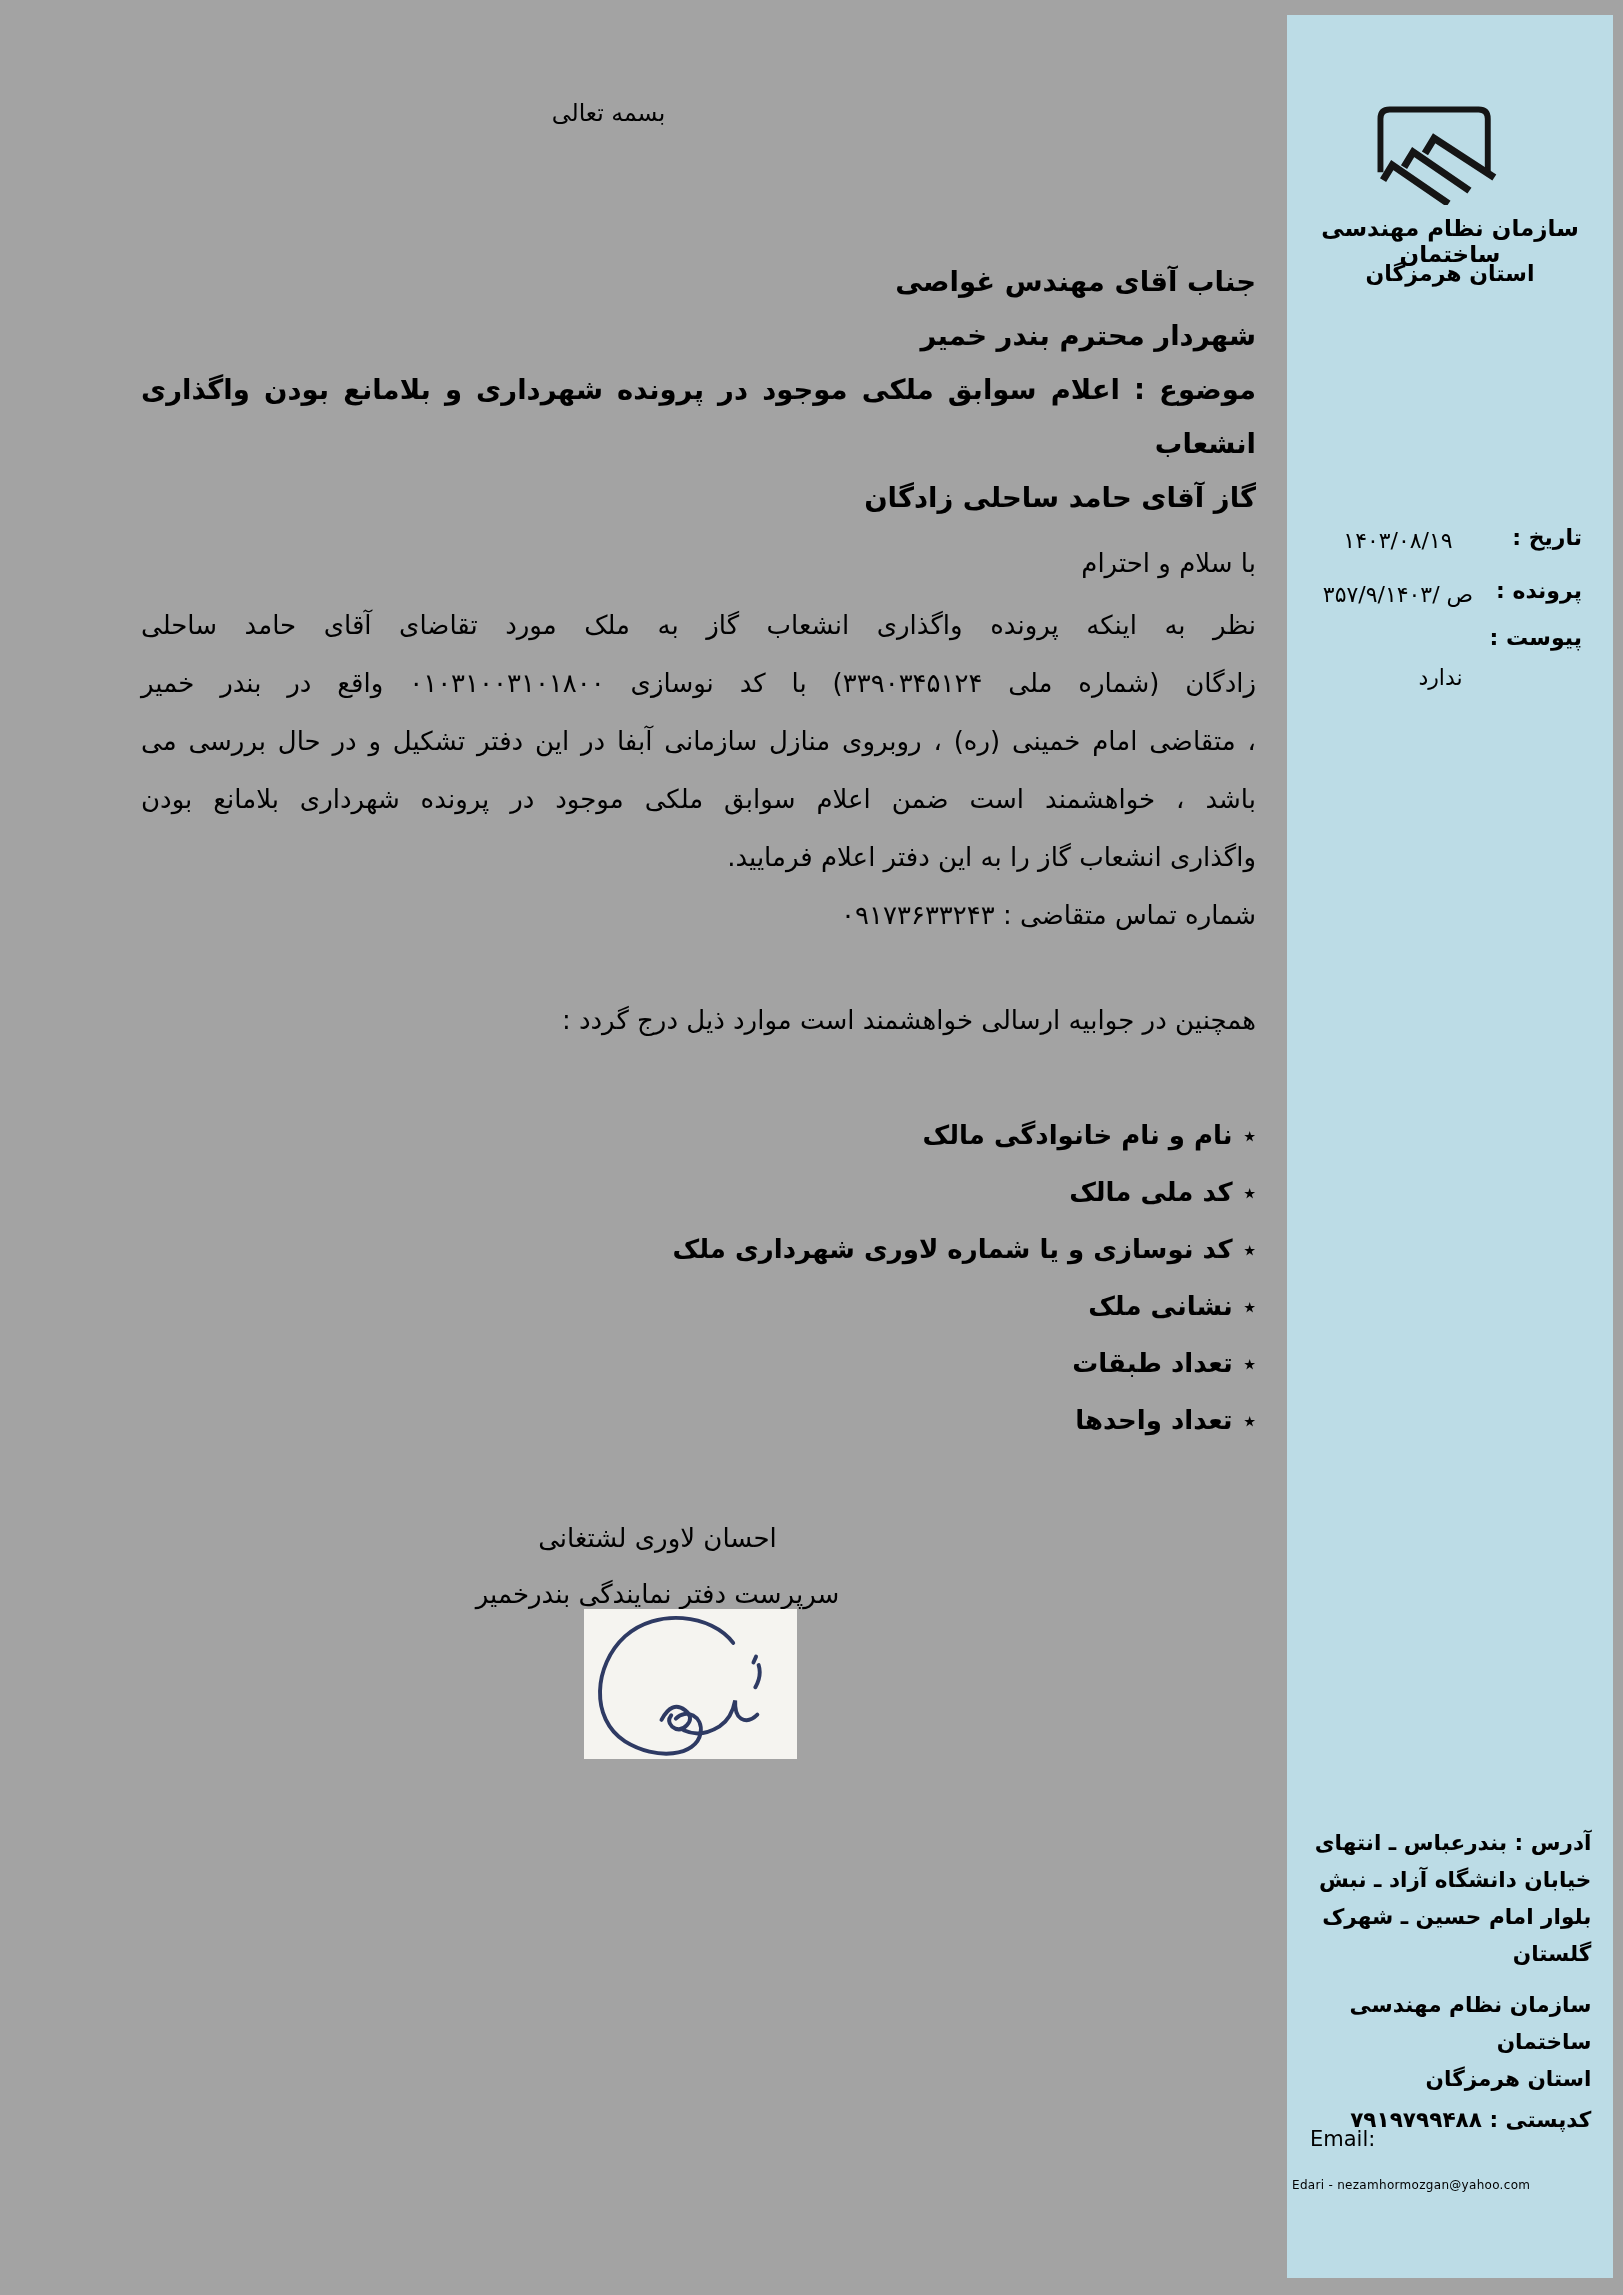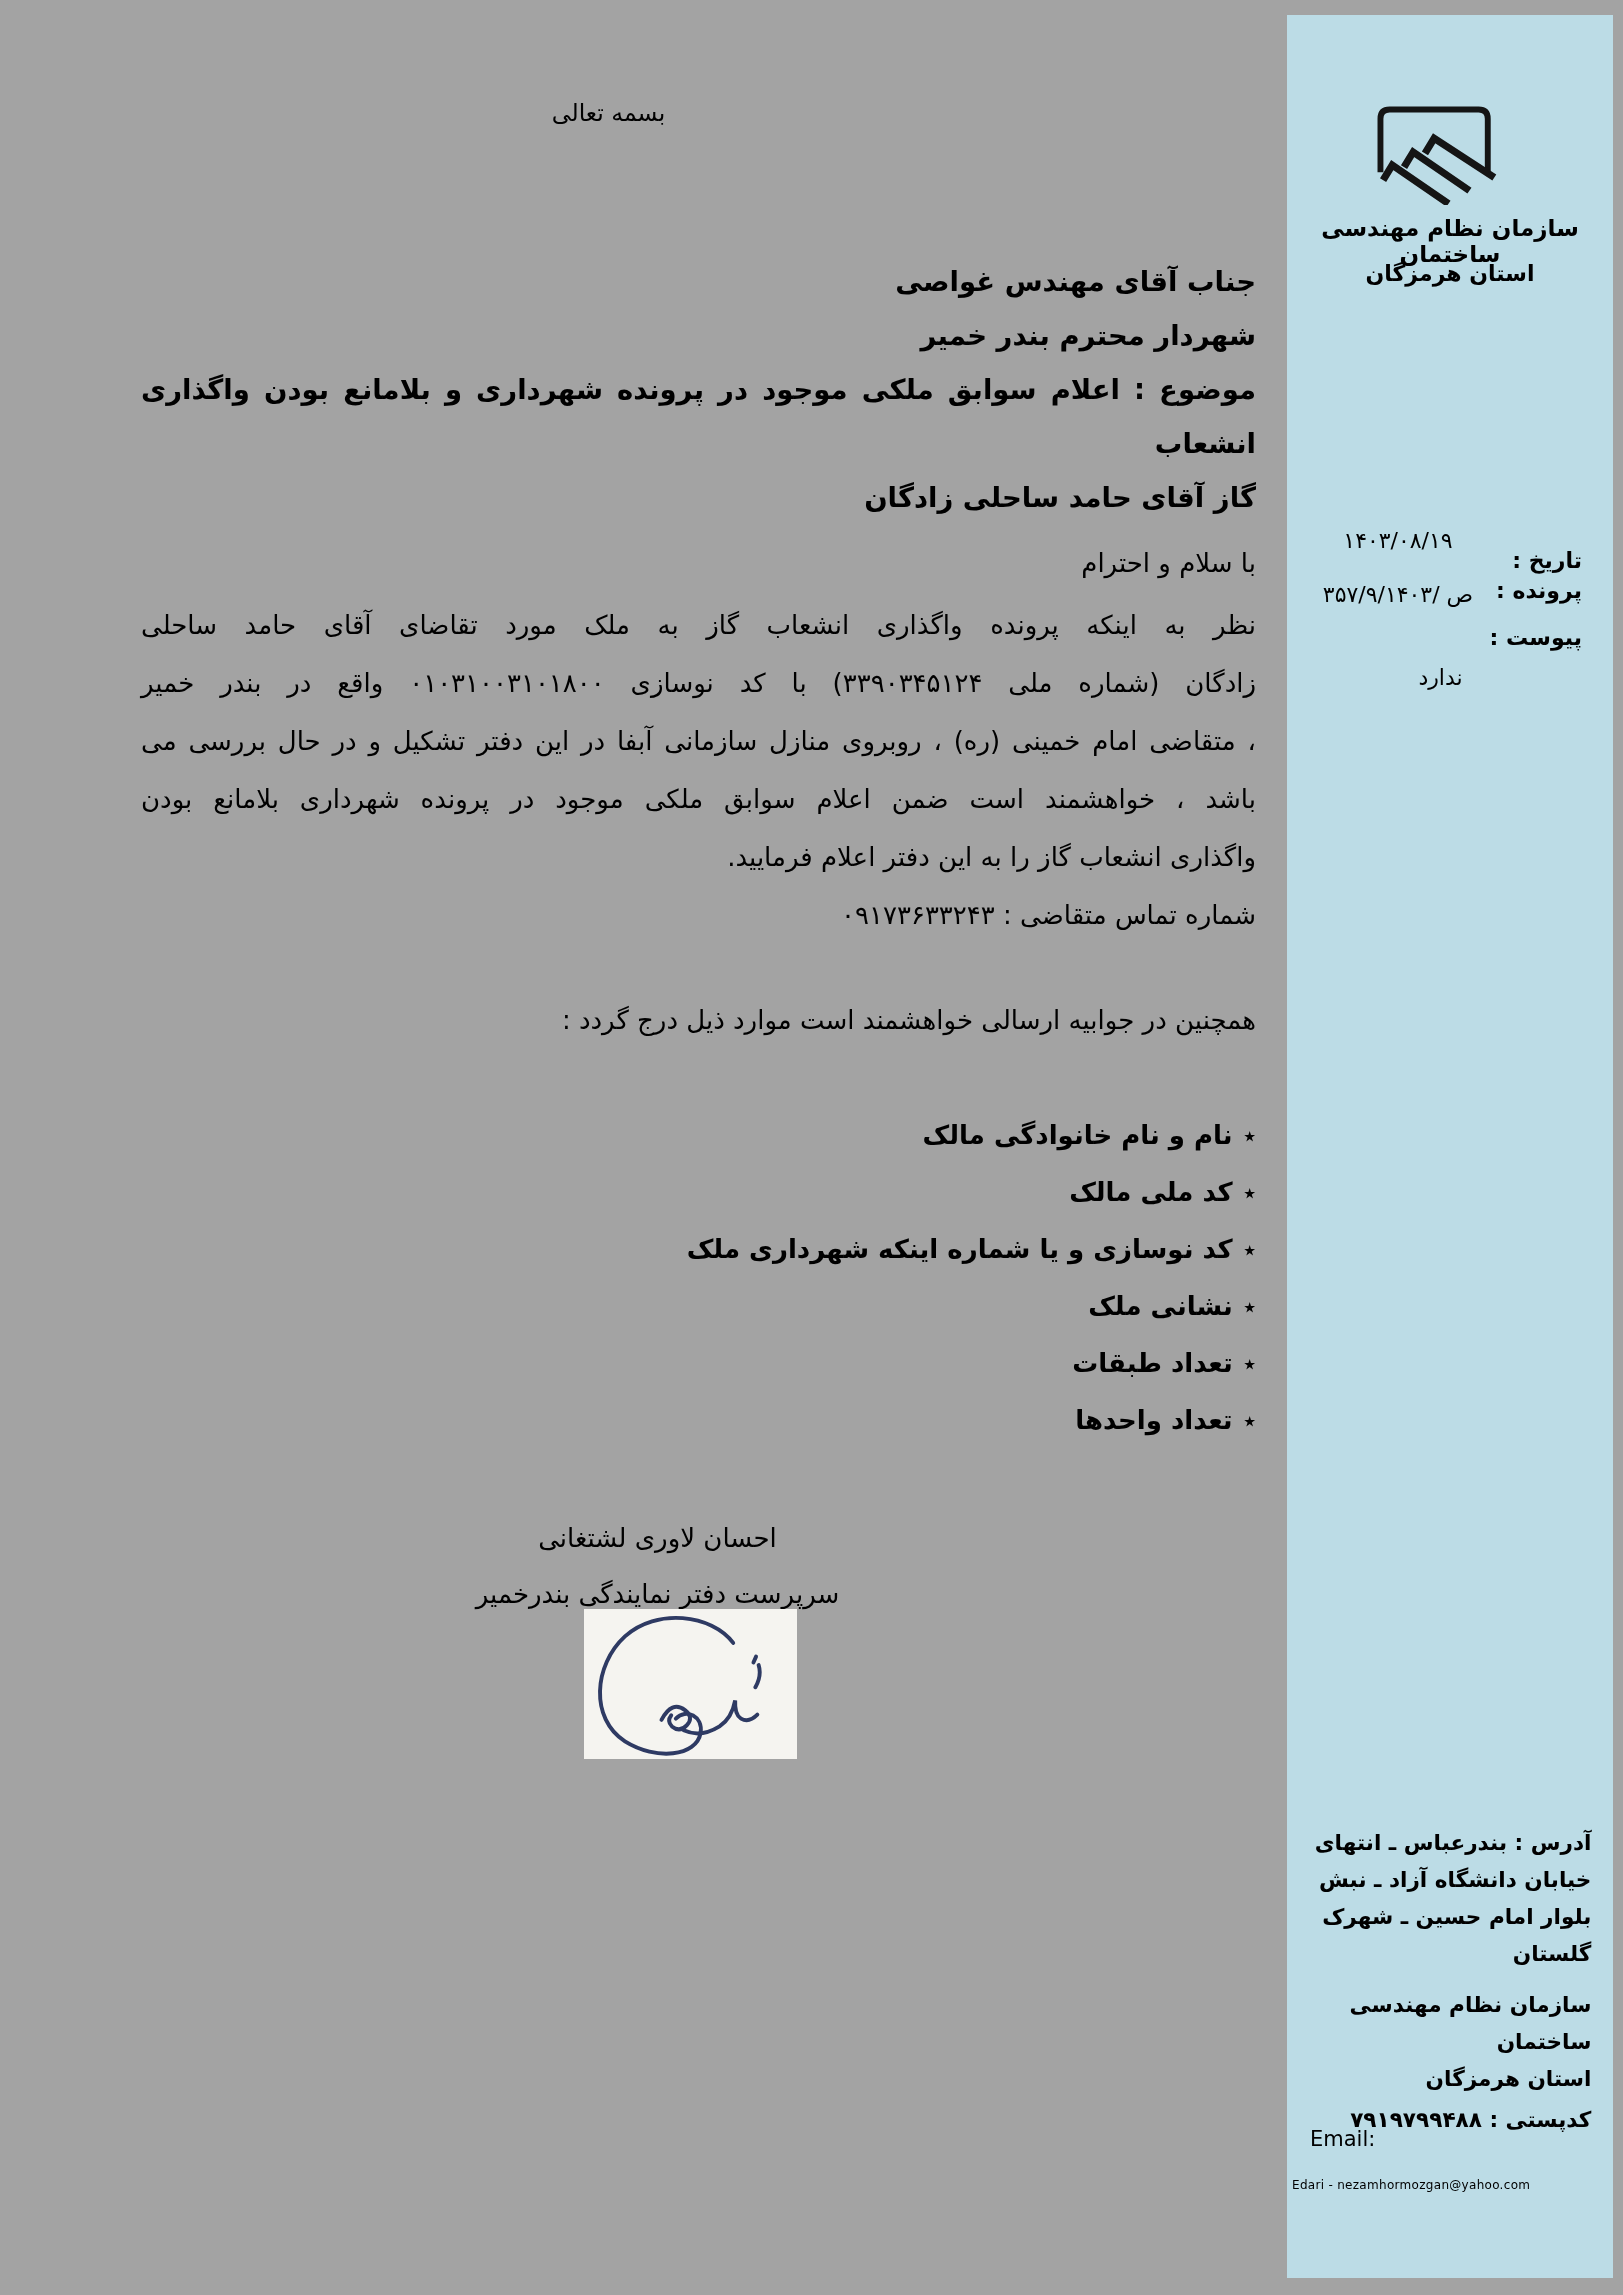--- a/index.html
+++ b/index.html
@@ -20,21 +20,21 @@
   .req-item .bullet{display:inline-block;margin-left:10.5px;font-size:23.6px;}
   .signoff{position:absolute;left:386px;top:1510px;width:543px;text-align:center;font-size:26px;line-height:56px;direction:rtl;}
   .sig-img{position:absolute;left:584px;top:1609px;width:213px;height:150px;background:#f5f4f0;}
   .sig-img svg{display:block;width:100%;height:100%;}
   
   .sidebar{position:absolute;left:1287px;top:15px;width:326px;height:2263px;background:#bcdce6;direction:rtl;}
   .logo{position:absolute;left:79px;top:84px;width:131px;height:106px;}
   .org1{position:absolute;top:200px;left:0;width:100%;text-align:center;font-weight:bold;font-size:23px;}
   .org2{position:absolute;top:246px;left:0;width:100%;text-align:center;font-weight:bold;font-size:22px;}
   .m-label{position:absolute;right:31px;font-weight:bold;font-size:22px;}
-  .m-label.l-date{top:510px;margin-top:23px;}
+  .m-label.l-date{top:510px;}
   .m-label.l-num{top:563px;}
   .m-label.l-att{top:610px;}
   .m-value{position:absolute;left:13px;width:196px;text-align:center;font-size:22px;}
   .m-value.v-date{top:513px;}
   .m-value.v-num{top:567px;}
   .m-value.v-att{top:650px;left:39px;width:229px;}
   .addr{position:absolute;top:1809px;right:21.6px;left:18.3px;text-align:right;font-size:21.6px;line-height:37px;font-weight:bold;}
   .addr .org-foot{margin-top:14.4px;}
   .addr .postal{margin-top:3.3px;}
   .email-label{position:absolute;left:23px;top:2112px;direction:ltr;text-align:left;font-size:21px;}
@@ -63,21 +63,21 @@
     <div class="just">باشد ، خواهشمند است ضمن اعلام سوابق ملکی موجود در پرونده شهرداری بلامانع بودن</div>
     <div class="endline">واگذاری انشعاب گاز را به این دفتر اعلام فرمایید.</div>
     <div class="endline">شماره تماس متقاضی : ۰۹۱۷۳۶۳۳۲۴۳</div>
   </div>
 
   <div class="request">همچنین در جوابیه ارسالی خواهشمند است موارد ذیل درج گردد :</div>
 
   <div class="req-list">
     <div class="req-item"><span class="bullet">٭</span><span>نام و نام خانوادگی مالک</span></div>
     <div class="req-item"><span class="bullet">٭</span><span>کد ملی مالک</span></div>
-    <div class="req-item"><span class="bullet">٭</span><span>کد نوسازی و یا شماره اینکه شهرداری ملک</span></div>
+    <div class="req-item"><span class="bullet">٭</span><span>کد نوسازی و یا شماره لاوری شهرداری ملک</span></div>
     <div class="req-item"><span class="bullet">٭</span><span>نشانی ملک</span></div>
     <div class="req-item"><span class="bullet">٭</span><span>تعداد طبقات</span></div>
     <div class="req-item"><span class="bullet">٭</span><span>تعداد واحدها</span></div>
   </div>
 
   <div class="signoff">
     <div>احسان لاوری لشتغانی</div>
     <div>سرپرست دفتر نمایندگی بندرخمیر</div>
   </div>
 

